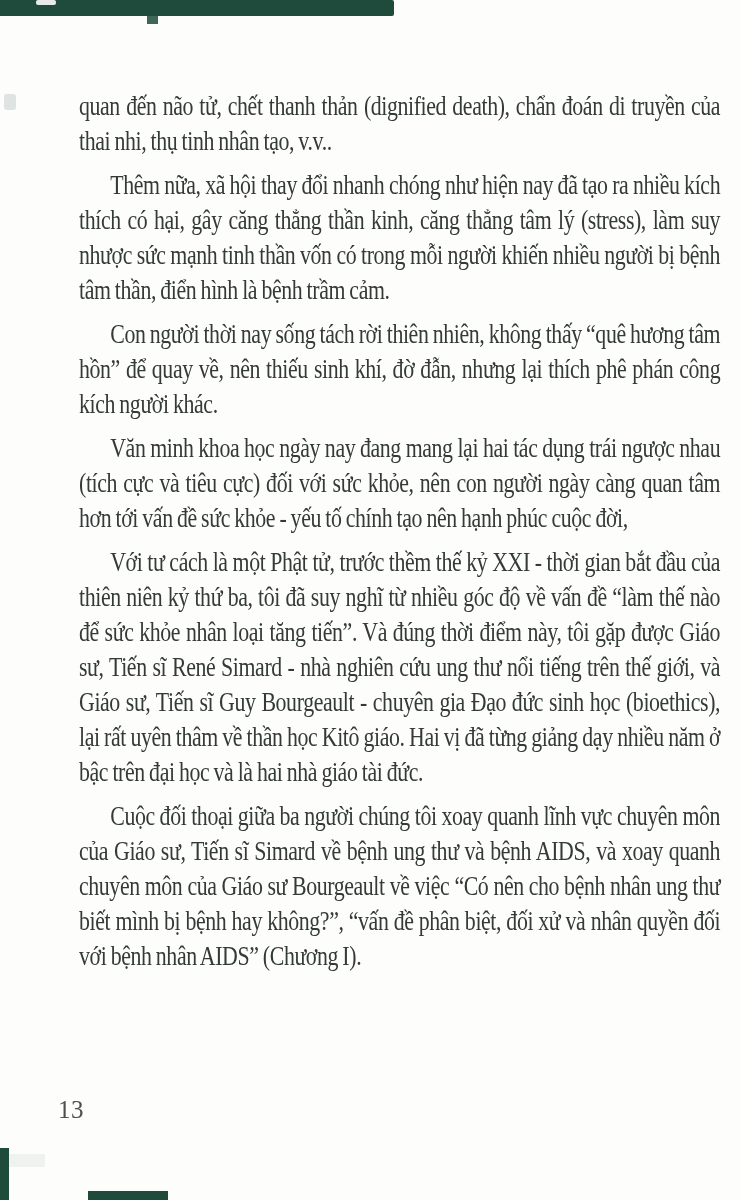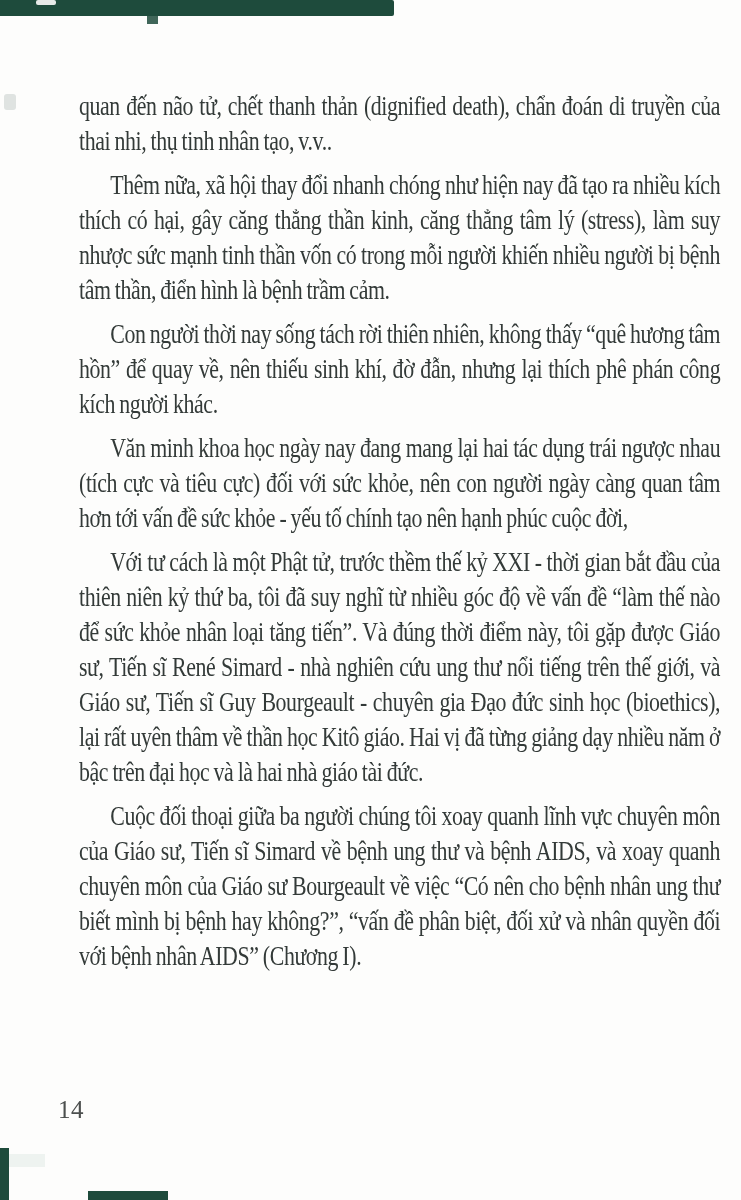--- a/index.html
+++ b/index.html
@@ -75,15 +75,15 @@
   <div class="text-block">
 
   <p>quan đến não tử, chết thanh thản (dignified death), chẩn đoán di truyền của thai nhi, thụ tinh nhân tạo, v.v..</p>
       <p class="indent">Thêm nữa, xã hội thay đổi nhanh chóng như hiện nay đã tạo ra nhiều kích thích có hại, gây căng thẳng thần kinh, căng thẳng tâm lý (stress), làm suy nhược sức mạnh tinh thần vốn có trong mỗi người khiến nhiều người bị bệnh tâm thần, điển hình là bệnh trầm cảm.</p>
       <p class="indent">Con người thời nay sống tách rời thiên nhiên, không thấy “quê hương tâm hồn” để quay về, nên thiếu sinh khí, đờ đẫn, nhưng lại thích phê phán công kích người khác.</p>
       <p class="indent">Văn minh khoa học ngày nay đang mang lại hai tác dụng trái ngược nhau (tích cực và tiêu cực) đối với sức khỏe, nên con người ngày càng quan tâm hơn tới vấn đề sức khỏe - yếu tố chính tạo nên hạnh phúc cuộc đời,</p>
       <p class="indent">Với tư cách là một Phật tử, trước thềm thế kỷ XXI - thời gian bắt đầu của thiên niên kỷ thứ ba, tôi đã suy nghĩ từ nhiều góc độ về vấn đề “làm thế nào để sức khỏe nhân loại tăng tiến”. Và đúng thời điểm này, tôi gặp được Giáo sư, Tiến sĩ René Simard - nhà nghiên cứu ung thư nổi tiếng trên thế giới, và Giáo sư, Tiến sĩ Guy Bourgeault - chuyên gia Đạo đức sinh học (bioethics), lại rất uyên thâm về thần học Kitô giáo. Hai vị đã từng giảng dạy nhiều năm ở bậc trên đại học và là hai nhà giáo tài đức.</p>
       <p class="indent">Cuộc đối thoại giữa ba người chúng tôi xoay quanh lĩnh vực chuyên môn của Giáo sư, Tiến sĩ Simard về bệnh ung thư và bệnh AIDS, và xoay quanh chuyên môn của Giáo sư Bourgeault về việc “Có nên cho bệnh nhân ung thư biết mình bị bệnh hay không?”, “vấn đề phân biệt, đối xử và nhân quyền đối với bệnh nhân AIDS” (Chương I).</p>
     </div>
 
-  <div class="page-number">14</div>
+  <div class="page-number">13</div>
 
 </div>
 
 </body></html>

